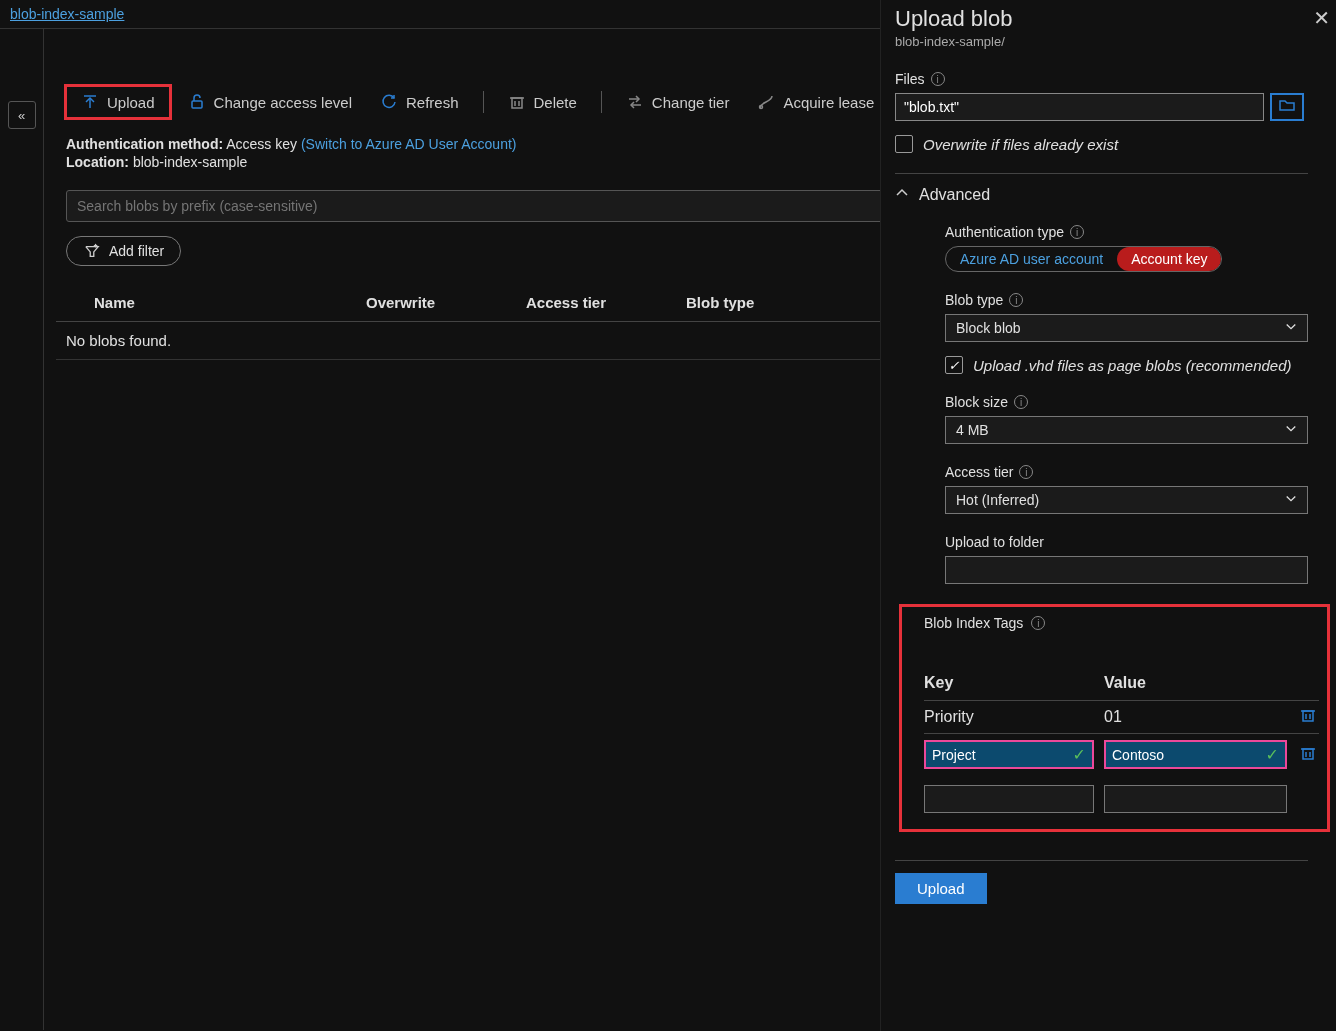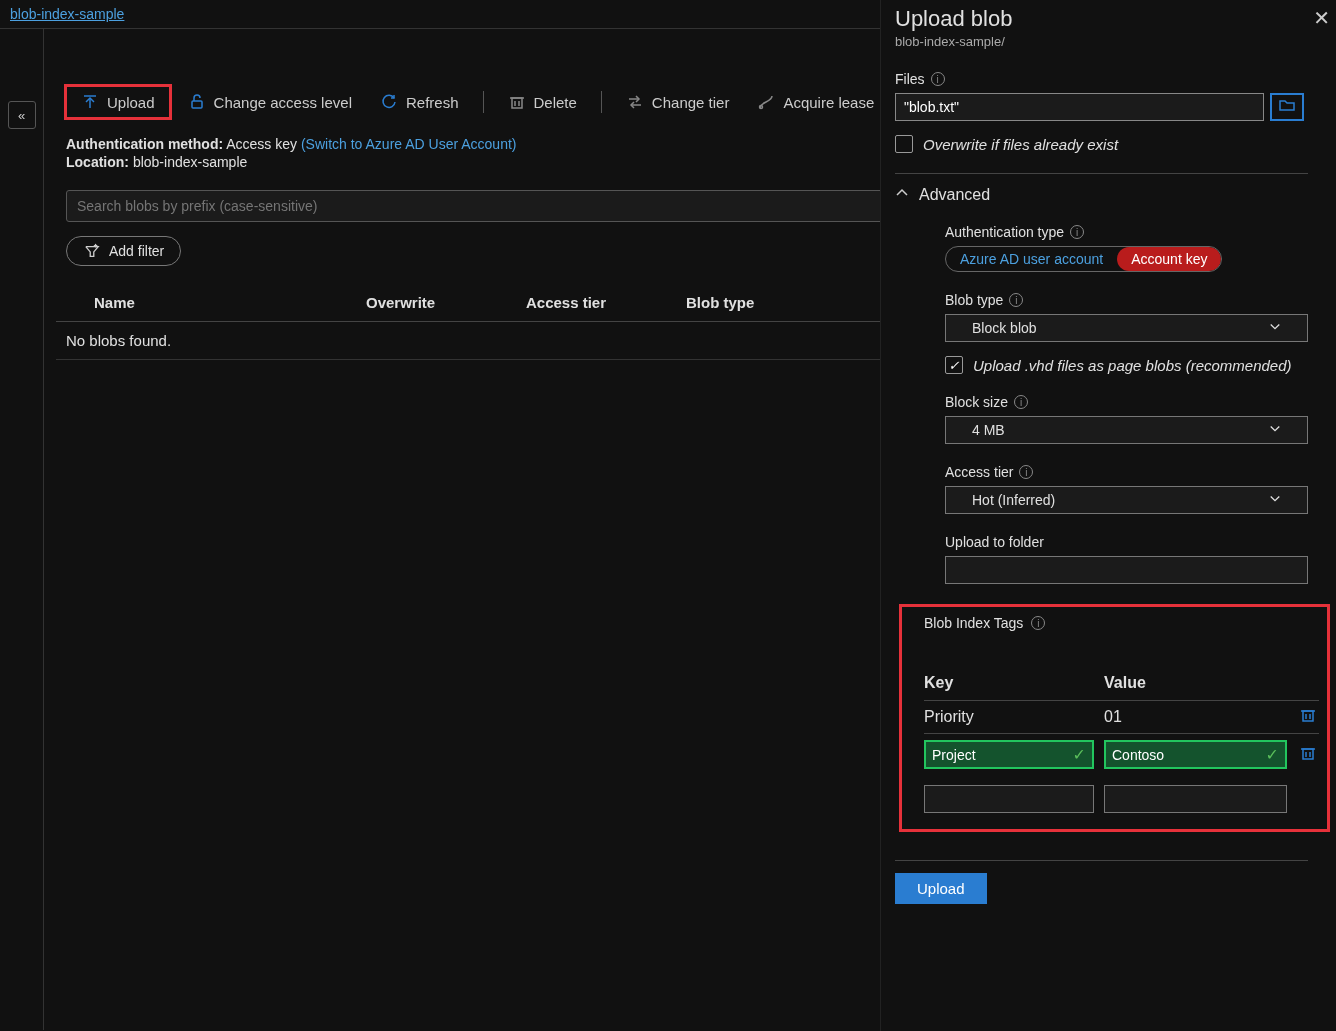--- a/index.html
+++ b/index.html
@@ -63,33 +63,33 @@
 
 .adv-header { display:flex; align-items:center; gap:10px; font-size:16px; cursor:pointer; margin-bottom:20px; }
 
 .panel .indent { margin-left: 50px; padding-right: 28px; }
 .field-group { margin-bottom: 20px; }
 .pill-group { display:inline-flex; border:1px solid #666; border-radius:16px; overflow:hidden; }
 .pill { padding:4px 14px; font-size:14px; cursor:pointer; }
 .pill.link { color:#4ca0df; }
 .pill.active { background:#b91c1c; color:#fff; border-radius:14px; }
 
-.select { display:flex; align-items:center; justify-content:space-between; background:#1b1b1b; border:1px solid #777; padding:5px 26px; font-size:14px; cursor:pointer; }
+.select { display:flex; align-items:center; justify-content:space-between; background:#1b1b1b; border:1px solid #777; padding:5px 10px; font-size:14px; cursor:pointer; }
 .text-input { width:100%; background:#1b1b1b; border:1px solid #777; padding:5px 10px; font-size:14px; color:#fff; }
 
 
 .tags-section { border: 3px solid #e6313a; margin: 0 6px 0 4px; padding: 8px 8px 10px 22px; }
 .tags-header { display:flex; align-items:center; gap:8px; font-size:14px; margin-bottom:10px; }
 .tags-table { }
 .tags-row { display:flex; align-items:center; border-top:1px solid #444; padding:6px 0; gap:10px;}
 .tags-row.head { border-top:none; font-weight:600; padding-bottom:8px;margin-top:37px;}
 .tag-key { flex: 0 0 170px; }
 .tag-val { flex: 1; }
 .tag-trash { width:22px; color:#2a7dd1; cursor:pointer; display:flex; justify-content:center;}
-.tag-input-wrap { flex:0 0 170px; border:2px solid #22c55e; background:#14532d; padding:3px 6px; display:flex; align-items:center; justify-content:space-between;}
+.tag-input-wrap { flex:0 0 170px; border:2px solid #ec4899; background:#0c4a6e; padding:3px 6px; display:flex; align-items:center; justify-content:space-between;}
 .tag-input-wrap.val { flex:1; }
 .tag-input-wrap input { background:transparent; border:none; color:#fff; font-size:14px; width:80%; outline:none;}
 .check-mark { color:#5bbf5b; }
 .tag-empty { border:1px solid #777; background:#1b1b1b; height:28px; }
 .tag-empty.key { flex:0 0 170px;}
 .tag-empty.val { flex:1;}
 
 .panel-footer { margin-top: 28px; padding-bottom: 20px; }
 .panel-footer .divider { margin-left: 0; }
 .upload-submit { background:#2a7dd1; color:#fff; border:none; padding:7px 22px; font-size:15px; cursor:pointer;}

